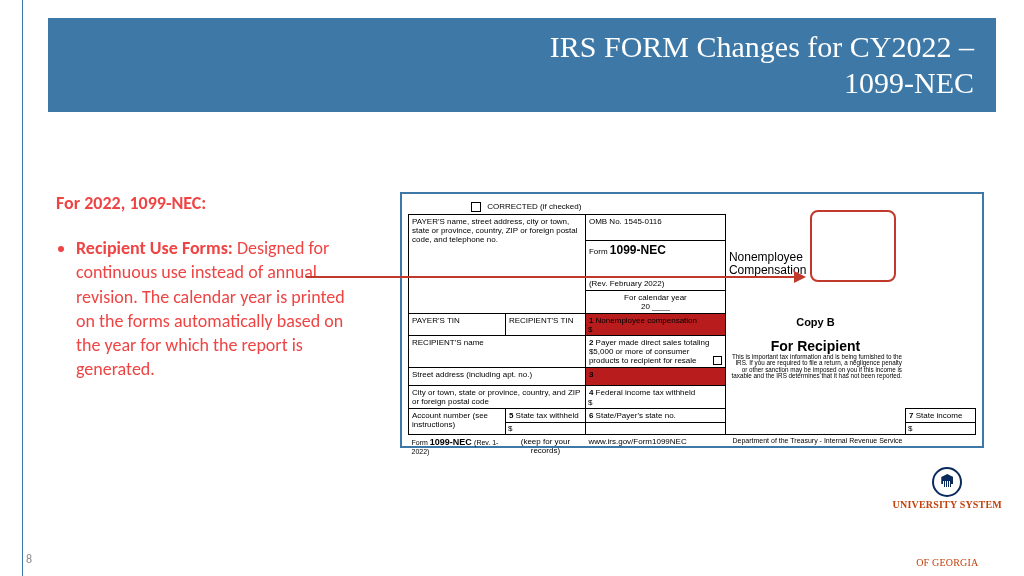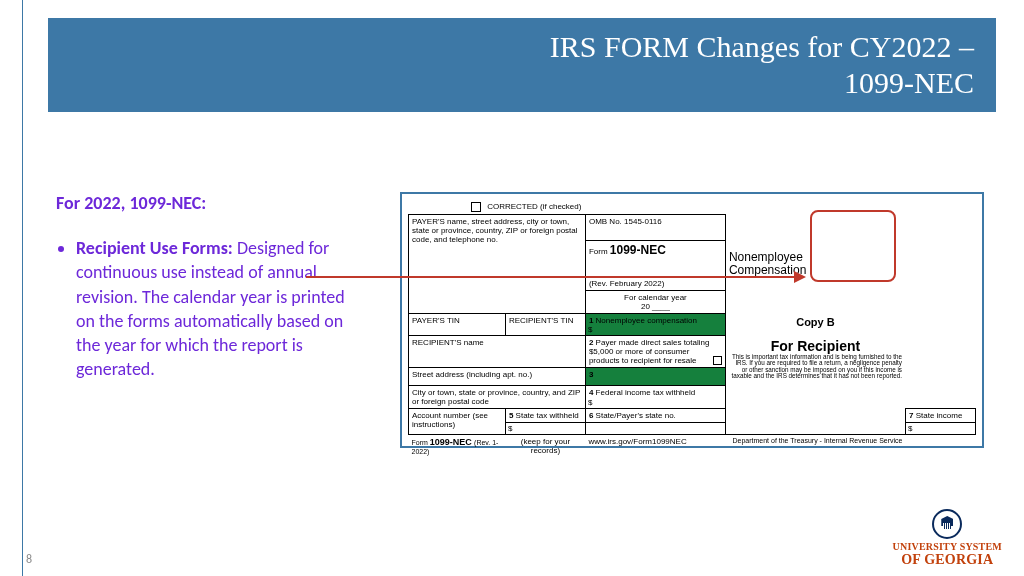--- a/index.html
+++ b/index.html
@@ -1,46 +1,46 @@
 <!DOCTYPE html>
 <html><head>
 <meta charset="utf-8">
 <style>
   * { box-sizing: border-box; margin: 0; padding: 0; }
   html, body { width: 1024px; height: 576px; font-family: Calibri, Arial, sans-serif; background: #fff; position: relative; overflow: hidden; }
   .left-rule { position: absolute; left: 22px; top: 0; width: 1px; height: 100%; background: #3d78a6; }
   .title-bar { position: absolute; left: 48px; top: 18px; width: 948px; height: 94px; background: #3d78a6; color: #fff; font-family: Georgia, 'Times New Roman', serif; font-size: 30px; display: flex; flex-direction: column; align-items: flex-end; justify-content: center; padding-right: 22px; }
   .title-bar .t1 { line-height: 1.2; }
   .title-bar .t2 { line-height: 1.2; }
-  .body-left { position: absolute; left: 56px; top: 192px; width: 310px; font-size: 18px; color: #6d28d9; }
+  .body-left { position: absolute; left: 56px; top: 192px; width: 310px; font-size: 18px; color: #ef4444; }
   .body-left .heading { font-weight: 700; margin-bottom: 22px; }
   .body-left ul { list-style: disc; padding-left: 20px; }
   .body-left li { line-height: 1.35; }
   .body-left li .btitle { font-weight: 700; }
   .form-frame { position: absolute; left: 400px; top: 192px; width: 584px; height: 256px; border: 2px solid #3d78a6; background: #fff; }
   .form-inner { position: absolute; left: 6px; top: 6px; right: 6px; bottom: 6px; }
   .tbl { width: 100%; height: 100%; border-collapse: collapse; font-family: Arial, Helvetica, sans-serif; font-size: 8px; color: #000; }
   .tbl td { border: 1px solid #000; vertical-align: top; padding: 2px 3px; position: relative; }
   .tbl .nb { border: none; }
-  .tbl .shade { background: #15803d; }
+  .tbl .shade { background: #b91c1c; }
   .corrected-row td { border: none; text-align: right; padding-right: 4px; }
   .corrected-box { display: inline-block; width: 10px; height: 10px; border: 1px solid #000; vertical-align: middle; margin-right: 4px; }
   .dollar { position: absolute; left: 2px; bottom: 1px; }
   .box-num { font-weight: 700; }
   #payer-big { height: 62px; }
   .highlight-box { position: absolute; border: 2px solid #c0392b; border-radius: 8px; pointer-events: none; }
   .arrow { position: absolute; height: 2px; background: #c0392b; }
   .arrow::after { content: ''; position: absolute; right: -2px; top: -5px; width: 0; height: 0; border-left: 12px solid #c0392b; border-top: 6px solid transparent; border-bottom: 6px solid transparent; }
   .slide-num { position: absolute; left: 26px; bottom: 10px; color: #8a8a8a; font-size: 12px; }
   .footer-logo { position: absolute; right: 22px; bottom: 8px; text-align: center; font-family: 'Times New Roman', serif; color: #c2410c; }
   .footer-logo .seal { width: 30px; height: 30px; border: 2px solid #0a2a5c; border-radius: 50%; margin: 0 auto 2px; position: relative; }
   .footer-logo .seal::before { content: ''; position: absolute; left: 7px; top: 5px; width: 12px; height: 10px; background: #0a2a5c; clip-path: polygon(0 30%,50% 0,100% 30%,100% 100%,0 100%); }
   .footer-logo .seal::after { content: ''; position: absolute; left: 9px; top: 12px; width: 8px; height: 6px; background: repeating-linear-gradient(90deg,#fff 0 1px,#0a2a5c 1px 2px); }
   .footer-logo .l1 { font-weight: 700; font-size: 10px; letter-spacing: .2px; }
-  .footer-logo .l2 { font-weight: 700; font-size: 14px; letter-spacing: .2px; }
+  .footer-logo .l2 { font-weight: 400; font-size: 10px; letter-spacing: .2px; margin-top: 47px; }
   .formname { font-size: 12px; font-weight: 700; }
   .right-hdr { font-size: 12px; font-weight: 400; line-height: 1.1; }
   .copy-b { font-size: 11px; font-weight: 700; text-align: center; }
   .fine { font-size: 6.3px; text-align: right; line-height: 1.05; }
   .footer-row td { border-left: none; border-right: none; border-bottom: none; font-size: 8px; }
 </style>
 </head>
 <body>
 
 <div class="left-rule"></div>

